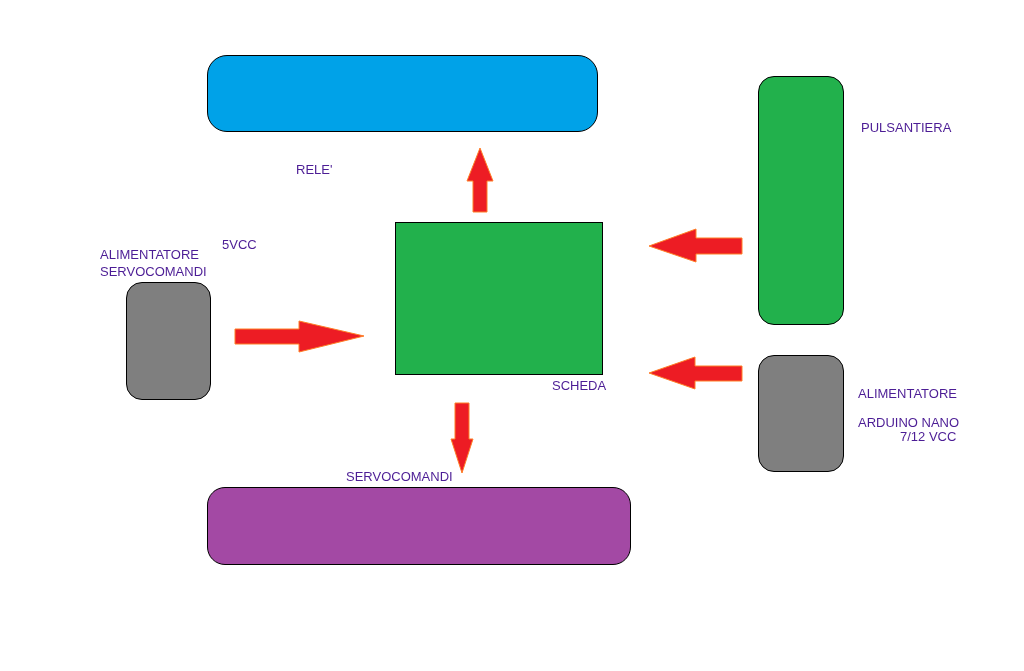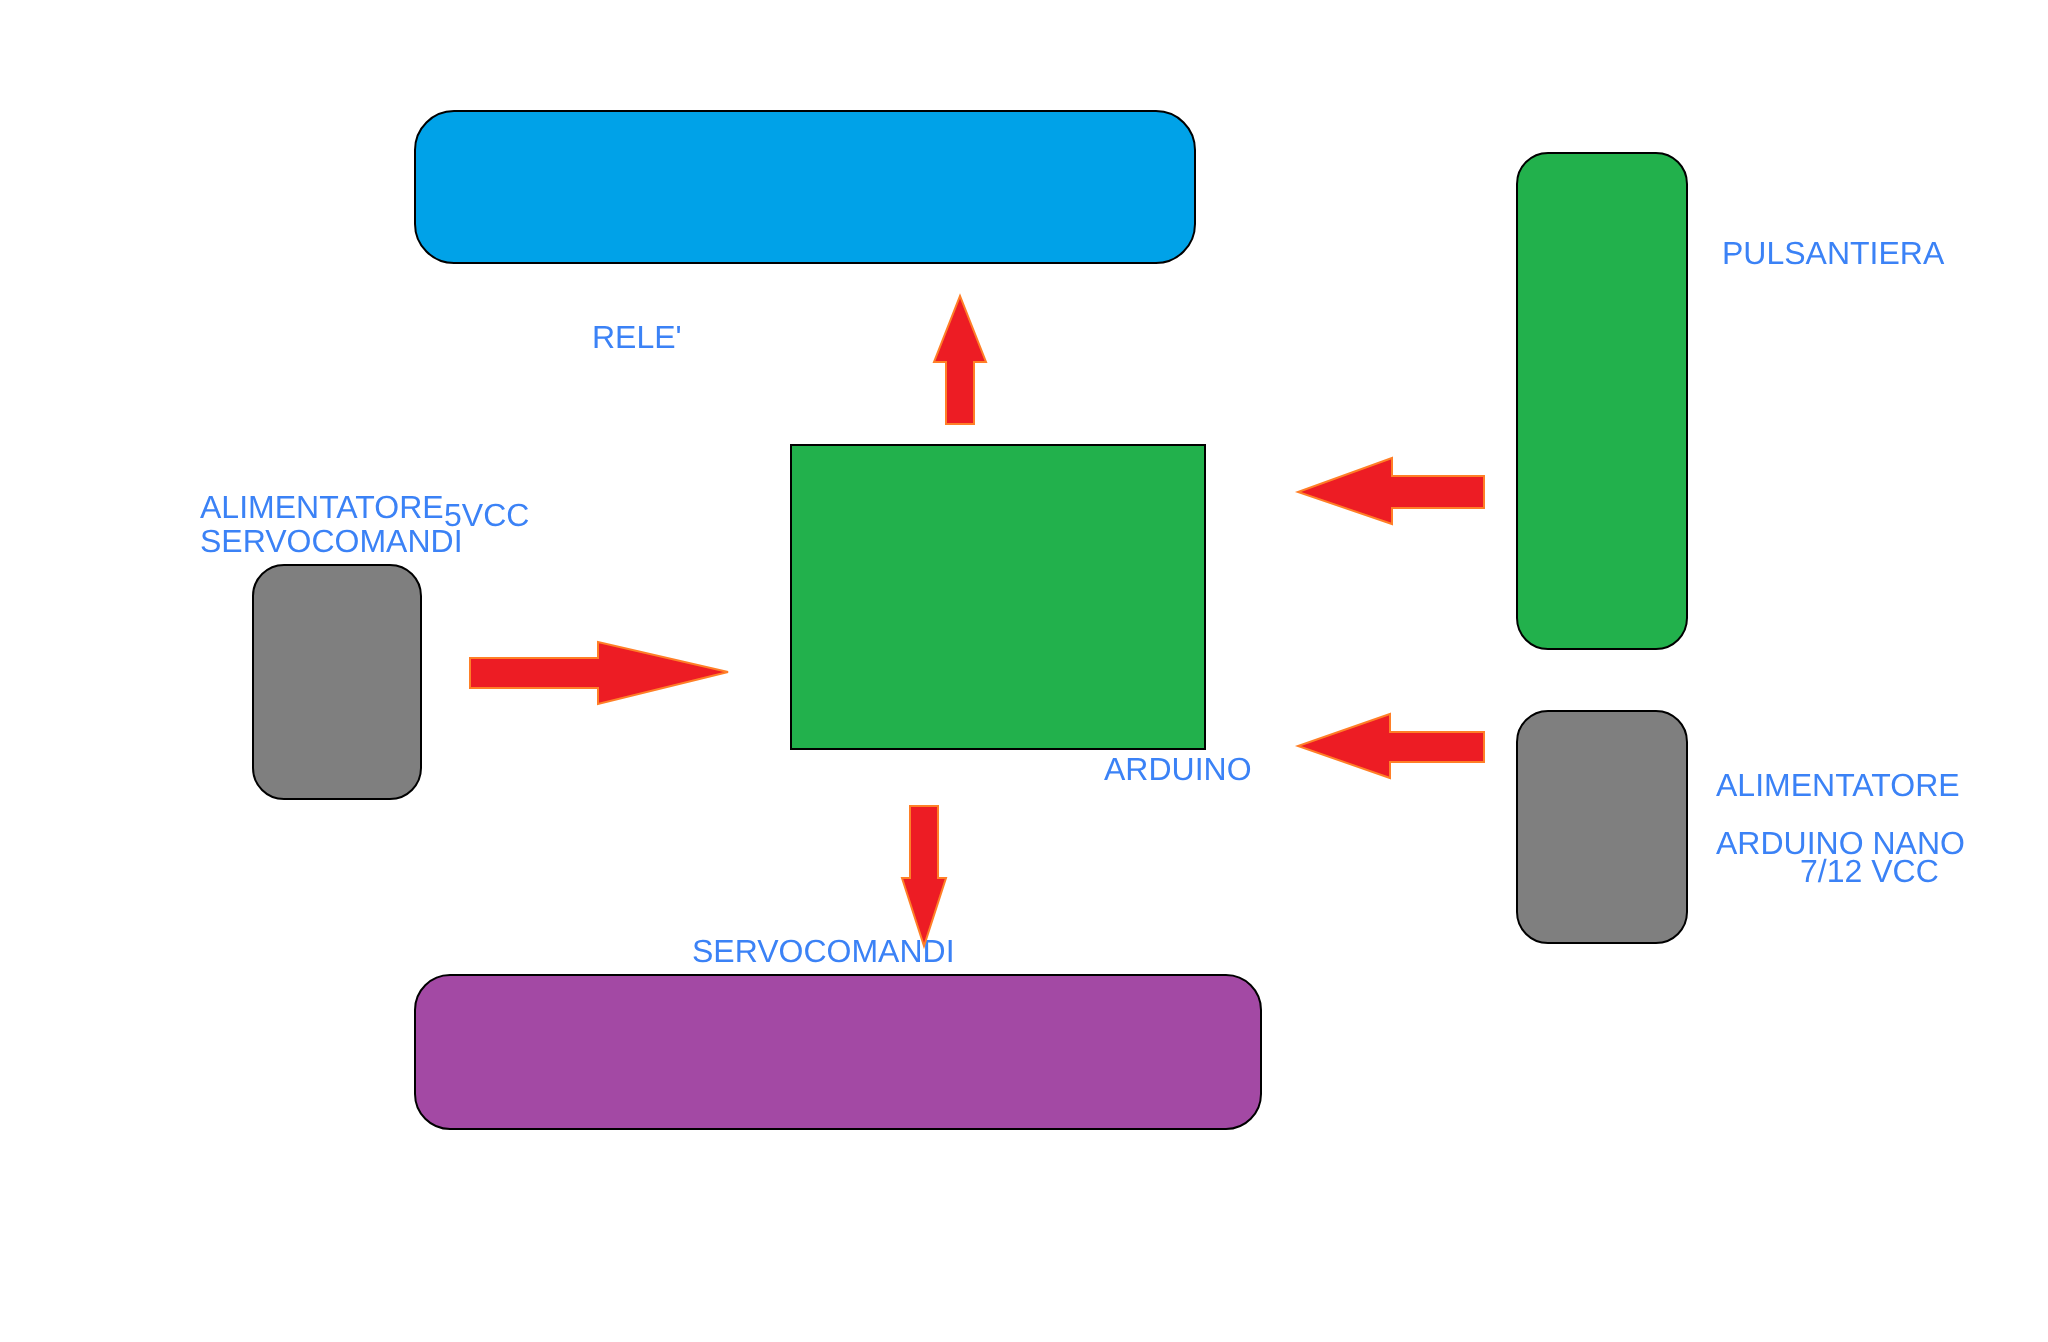--- a/index.html
+++ b/index.html
@@ -1,37 +1,37 @@
 <!DOCTYPE html>
 <html><head>
   <meta charset="utf-8">
   <style>
     html, body { margin: 0; padding: 0; background: #ffffff; }
     body { width: 1024px; height: 671px; position: relative; overflow: hidden;
            font-family: "Liberation Sans", "DejaVu Sans", sans-serif; }
     .block { position: absolute; box-sizing: border-box; border: 1px solid #000; }
-    .label { position: absolute; font-size: 16px; color: #3b82f6; line-height: 18px; white-space: nowrap; }
+    .label { position: absolute; font-size: 13px; color: #4c1d95; line-height: 18px; white-space: nowrap; }
     svg.arrows { position: absolute; left: 0; top: 0; }
   </style>
 </head>
 <body>
 
 <div class="block" style="left:207px; top:55px; width:391px; height:77px; border-radius:20px; background:#00a2e8;"></div>
 <div class="label" style="left:296px; top:141px;margin-top:20px;">RELE'</div>
 
 <div class="block" style="left:395px; top:222px; width:208px; height:153px; background:#22b14c;"></div>
-<div class="label" style="left:552px; top:377px;">ARDUINO</div>
+<div class="label" style="left:552px; top:377px;">SCHEDA</div>
 
 <div class="block" style="left:758px; top:76px; width:86px; height:249px; border-radius:16px; background:#22b14c;"></div>
 <div class="label" style="left:861px; top:119px;">PULSANTIERA</div>
 
 <div class="block" style="left:126px; top:282px; width:85px; height:118px; border-radius:16px; background:#7f7f7f;"></div>
 <div class="label" style="left:100px; top:246px;">ALIMENTATORE</div>
 <div class="label" style="left:100px; top:263px;">SERVOCOMANDI</div>
-<div class="label" style="left:222px; top:250px;">5VCC</div>
+<div class="label" style="left:222px; top:236px;">5VCC</div>
 
 <div class="block" style="left:758px; top:355px; width:86px; height:117px; border-radius:16px; background:#7f7f7f;"></div>
 <div class="label" style="left:858px; top:385px;">ALIMENTATORE</div>
 <div class="label" style="left:858px; top:414px;">ARDUINO NANO</div>
 <div class="label" style="left:876px; top:428px;margin-left:24px;">7/12 VCC</div>
 
 <div class="block" style="left:207px; top:487px; width:424px; height:78px; border-radius:18px; background:#a349a4;"></div>
 <div class="label" style="left:346px; top:468px;">SERVOCOMANDI</div>
 
 <svg class="arrows" width="1024" height="671">

